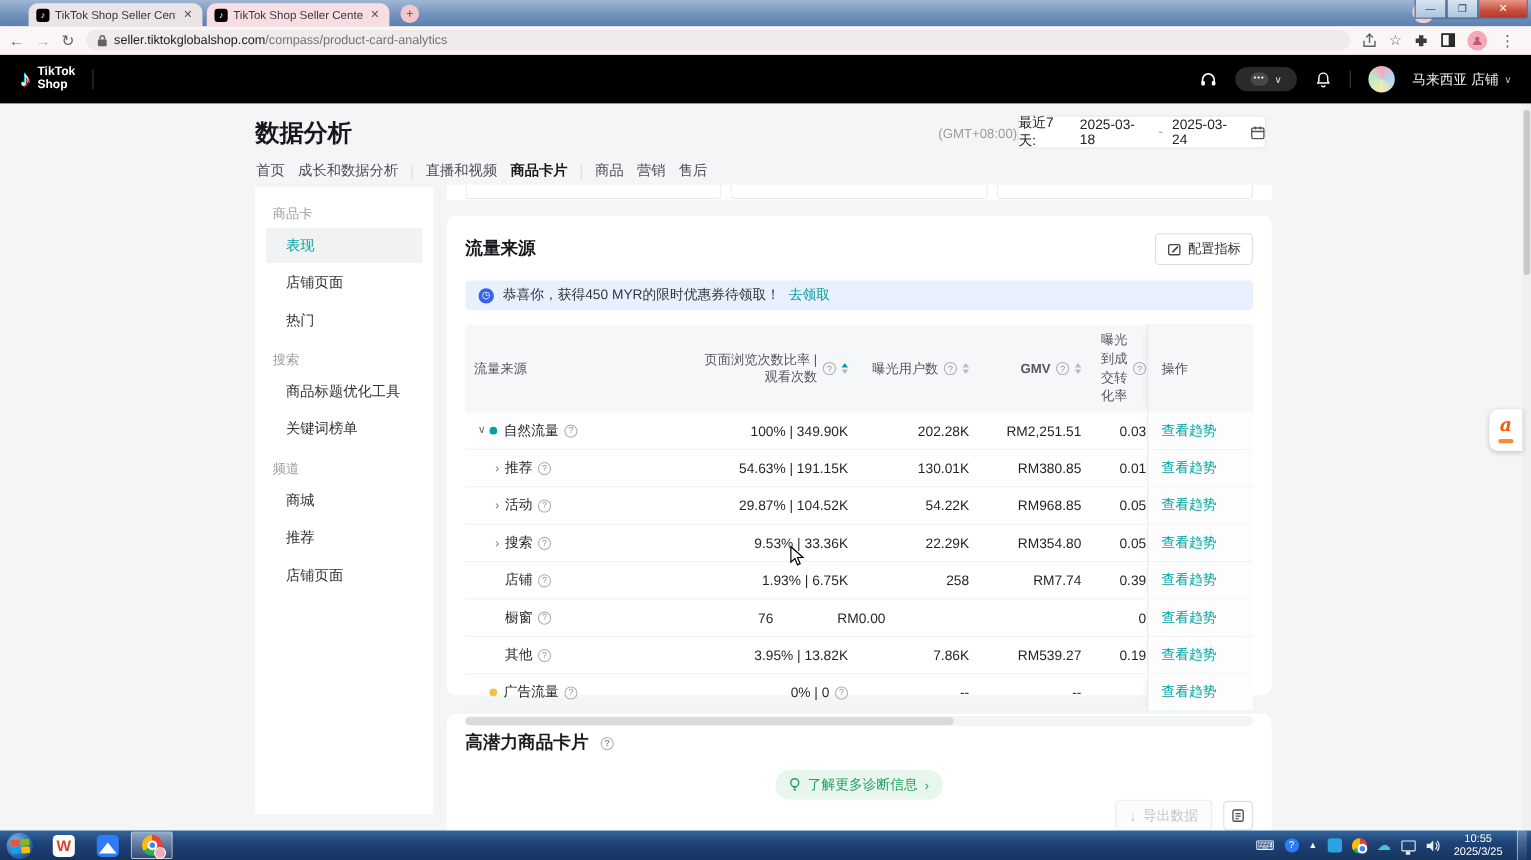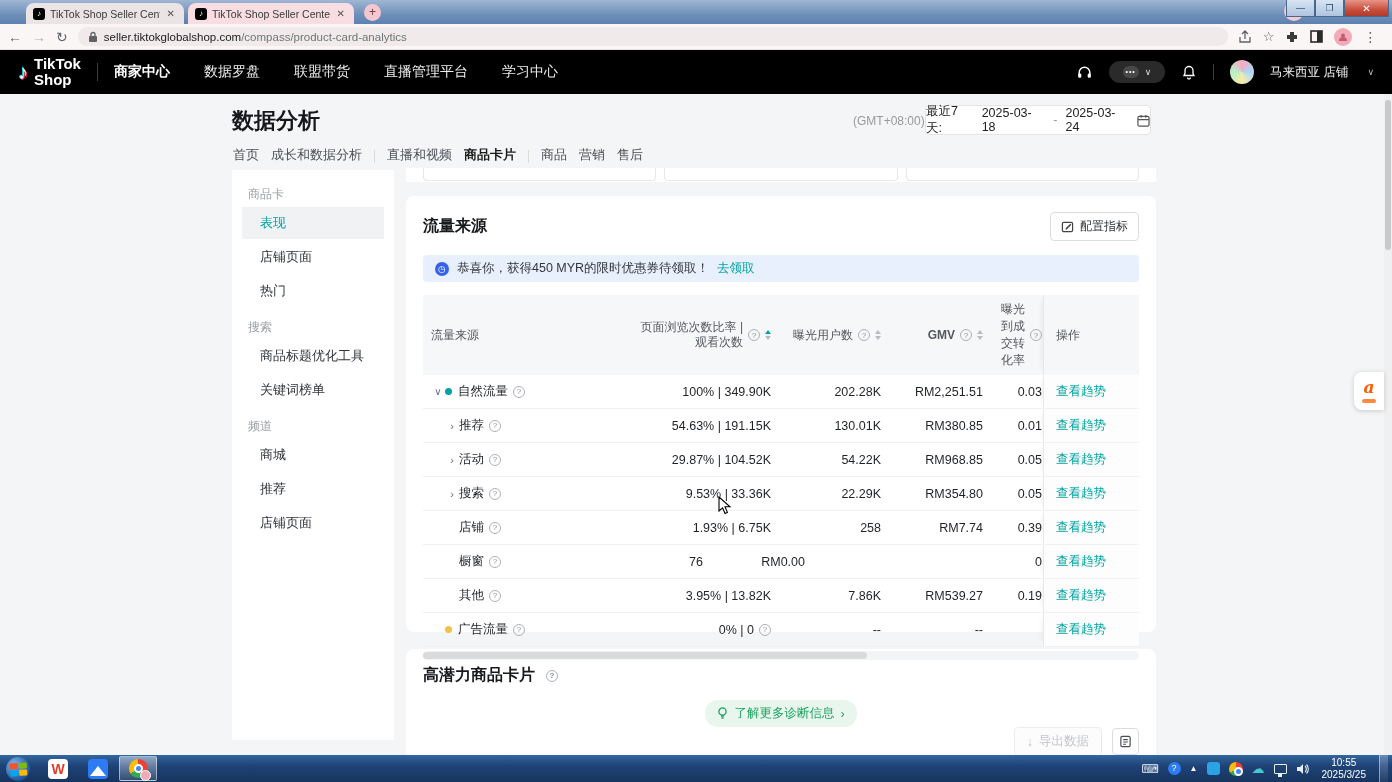--- a/index.html
+++ b/index.html
@@ -39,33 +39,33 @@
   .urlpill .path { color:#70757a; }
   .urlicons { display:flex; align-items:center; gap:11px; padding-right:4px; }
   .mini-avatar { width:18px; height:18px; border-radius:50%; background:#F2A9B8; display:flex;
     align-items:center; justify-content:center; }
 
   
   .appnav { position:absolute; left:0; top:50px; width:1392px; height:44px; background:#000;
     display:flex; align-items:center; padding:0 18px; z-index:30; color:#fff; }
   .logo { display:flex; align-items:center; gap:6px; }
   .logo .note { font-size:20px; color:#fff; text-shadow:1px 1px 0 #FE2C55, -1px -1px 0 #25F4EE; }
-  .logo .word { font-weight:bold; font-size:15px; line-height:1.05; }
+  .logo .word { font-weight:bold; font-size:11px; line-height:1.05; }
   .nav-sep { width:1px; height:18px; background:#3a3a3a; margin:0 16px; }
   .nav-items { display:flex; align-items:center; gap:34px; font-size:14px; color:#ededed; }
   .nav-item.first { font-weight:bold; color:#fff; }
   .appnav-right { margin-left:auto; display:flex; align-items:center; gap:16px; }
   .msg-pill { width:56px; height:22px; background:#2a2a2a; border-radius:12px; display:flex;
     align-items:center; justify-content:center; gap:6px; font-size:9px; color:#ddd; }
   .msg-bubble { width:16px; height:12px; background:#484848; border-radius:6px; color:#fff;
     font-size:7px; line-height:11px; text-align:center; letter-spacing:1px; }
   .vline { width:1px; height:16px; background:#3a3a3a; }
   .store-avatar { width:24px; height:24px; border-radius:50%;
     background:conic-gradient(#F8A9C0,#A9D8F8,#F8EBA9,#B5F0C9,#F8A9C0); }
-  .store-name { font-size:12.5px; color:#f0f0f0; display:flex; align-items:center; gap:19px; }
+  .store-name { font-size:12.5px; color:#f0f0f0; display:flex; align-items:center; gap:5px; }
 
   
   .pagearea { position:absolute; left:0; top:94px; width:1392px; height:620px; background:#F4F5F6; }
   .page-title { position:absolute; left:232px; top:12px; font-size:22px; font-weight:bold; color:#16181c; }
   .gmt { position:absolute; left:853px; top:20px; font-size:12px; color:#9a9a9a; }
   .datepill { position:absolute; left:925px; top:11px; width:226px; height:30px; background:#fff;
     border:1px solid #E4E4E6; border-radius:4px; display:flex; align-items:center; justify-content:center;
     gap:8px; font-size:12.5px; color:#222; }
   .datepill .sep { color:#999; }
   .page-tabs { position:absolute; left:233px; top:52px; display:flex; align-items:center; gap:12px;
@@ -253,27 +253,20 @@
   </div>
 </div>
 
 <div class="appnav">
   <div class="logo">
     <span class="note">♪</span>
     <span class="word"><span>TikTok</span><br>
       <span>Shop</span></span>
   </div>
   <div class="nav-sep"></div>
-  <div class="nav-items">
-      <span class="nav-item first">商家中心</span>
-      <span class="nav-item">数据罗盘</span>
-      <span class="nav-item">联盟带货</span>
-      <span class="nav-item">直播管理平台</span>
-      <span class="nav-item">学习中心</span>
-    </div>
   <div class="appnav-right">
     <svg width="17" height="17" viewBox="0 0 16 16">
       <path d="M3 10V8a5 5 0 0 1 10 0v2" fill="none" stroke="#fff" stroke-width="1.4"></path>
       <rect x="2" y="9" width="3" height="4" rx="1.2" fill="#fff"></rect>
         <rect x="11" y="9" width="3" height="4" rx="1.2" fill="#fff"></rect>
     </svg>
     <div class="msg-pill">
       <span class="msg-bubble">•••</span>
       <span>∨</span>
     </div>

